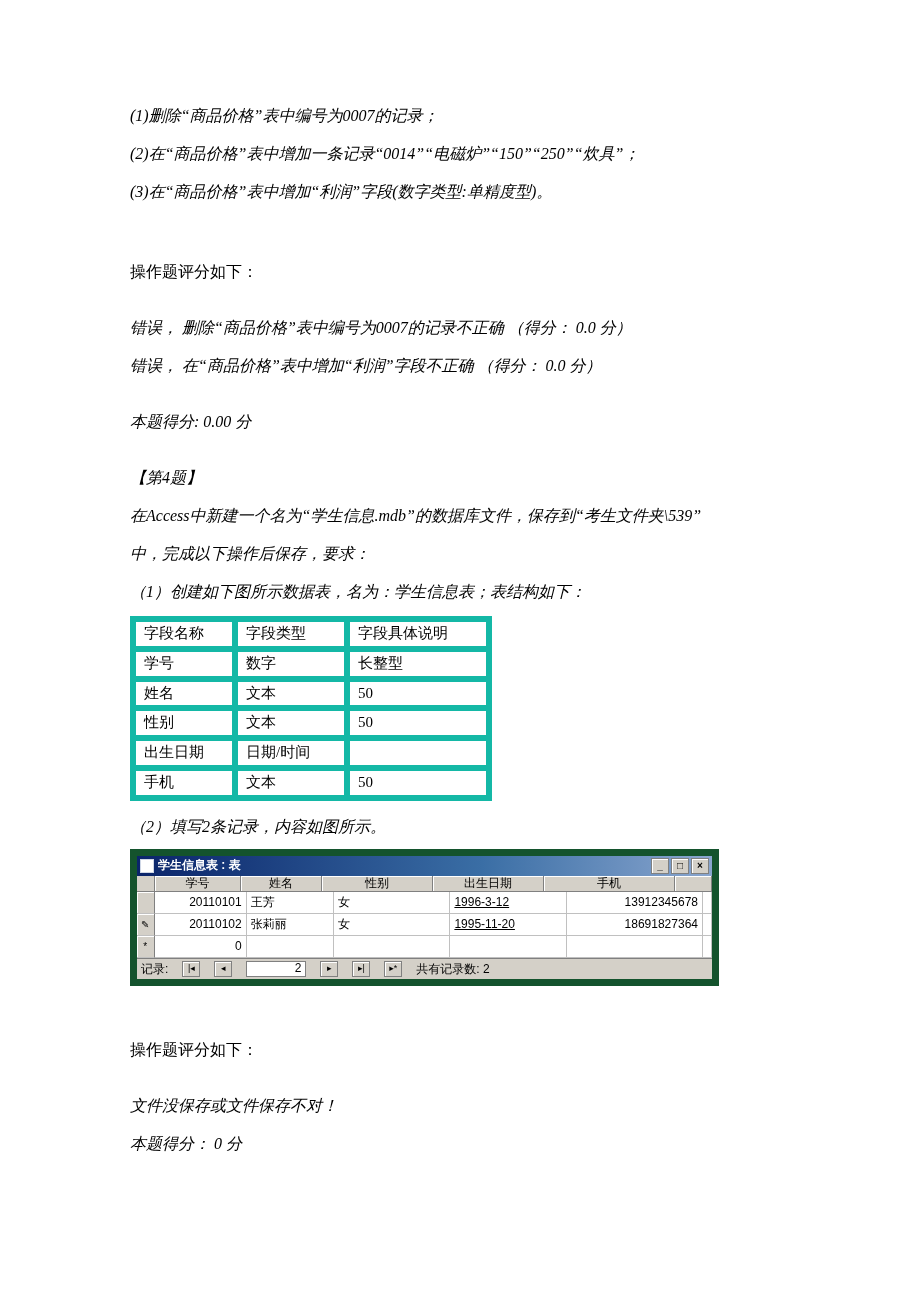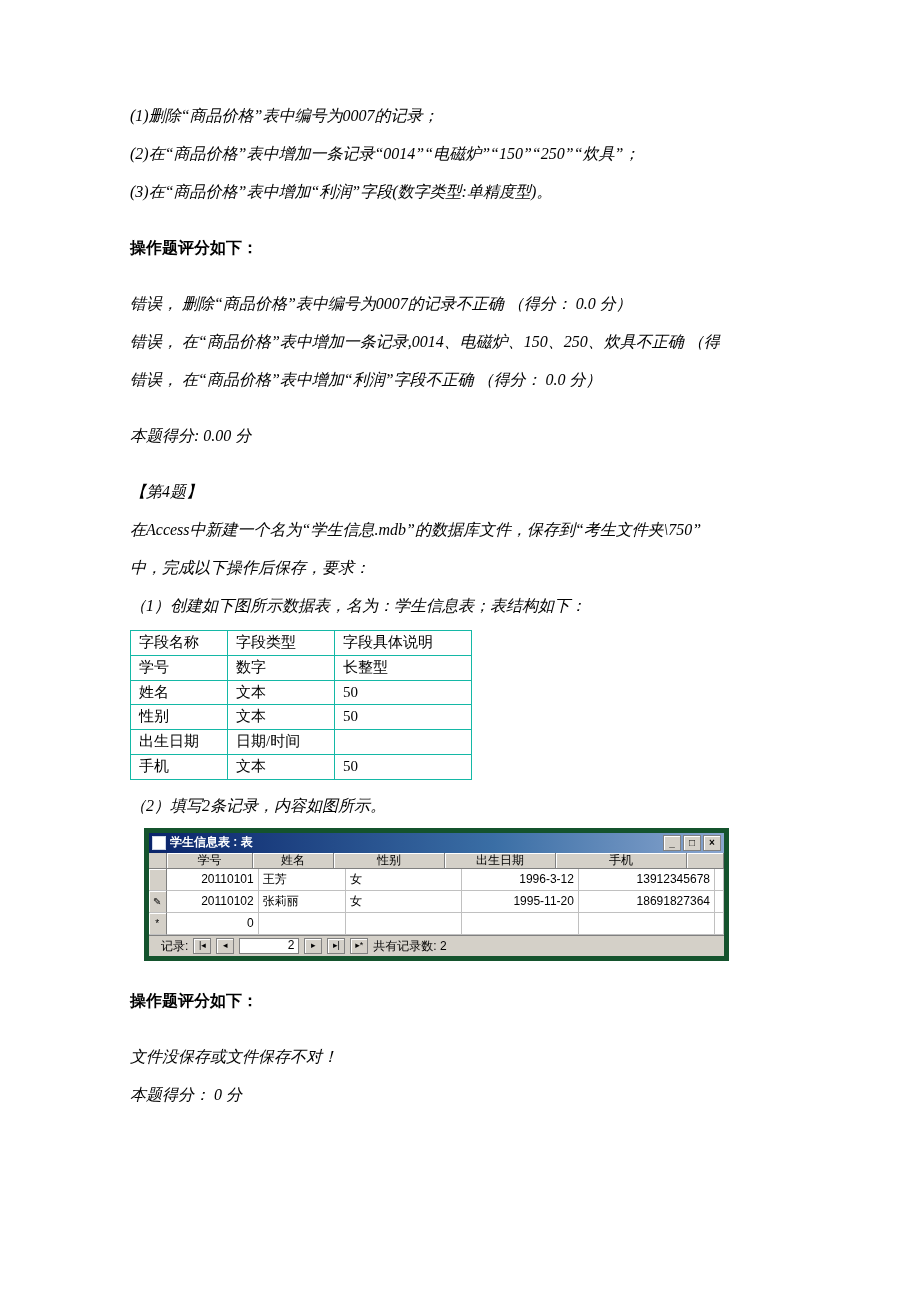--- a/index.html
+++ b/index.html
@@ -8,46 +8,46 @@
     font-family: "SimSun", "宋体", serif;
     color: #000;
     font-size: 16px;
     line-height: 2.0;
     width: 920px;
     box-sizing: border-box;
     padding: 100px 130px 80px 130px;
   }
   .para { margin: 0 0 6px 0; font-style: italic; }
   .block { margin-top: 24px; }
-  .bold-hdr { font-weight: bold; }
+  .bold-hdr { font-weight: normal; margin-top: 48px; }
   table.struct {
     border-collapse: collapse;
     margin: 8px 0 10px 0;
     font-family: "SimSun", "宋体", serif;
     font-size: 15px;
   }
   table.struct td, table.struct th {
-    border: 1px solid #14b8a6;
+    border: 6px solid #14b8a6;
     padding: 1px 8px;
     text-align: left;
     line-height: 1.45;
     font-weight: normal;
   }
   table.struct td.c1 { width: 80px; }
   table.struct td.c2 { width: 90px; }
   table.struct td.c3 { width: 120px; }
 
   
   .win {
     width: 575px;
-    border: 5px solid #14532d;
+    border: 7px solid #14532d;
     font-family: "SimSun","Microsoft Sans Serif",sans-serif;
     font-size: 12px;
     line-height: 1.1;
-    margin: 6px 0 14px 14px;
+    margin: 6px 0 14px 0;
     background:#a16207;
   }
   .win .titlebar {
     display:flex;
     align-items:center;
     justify-content:space-between;
     padding:2px 3px;
     background: linear-gradient(90deg,#0a246a 0%, #3a6ea5 60%, #8aa6cf 100%);
     color:#fff;
     font-weight:bold;
@@ -87,26 +87,26 @@
     display:flex;align-items:center;justify-content:center;font-size:10px;
     box-shadow: inset 1px 1px 0 #fff;
   }
   .grid-row .cell{
     border-right:1px solid #c0c0c0;border-bottom:1px solid #c0c0c0;
     padding:4px 4px; color:#000; white-space:nowrap; overflow:hidden;
   }
   .grid-row .cell.c1{width:85px;text-align:right;}
   .grid-row .cell.c2{width:80px;}
   .grid-row .cell.c3{width:110px;}
-  .grid-row .cell.c4{width:110px;text-align:right;}
+  .grid-row .cell.c4{width:110px;text-align:left;text-decoration:underline;}
   .grid-row .cell.c5{width:130px;text-align:right;}
   .grid-row .cell.c6{flex:1;}
   .navbar{
-    display:flex;align-items:center;gap:5px;
-    background:#d4d0c8;border-top:1px solid #808080;padding:2px 12px;
+    display:flex;align-items:center;gap:14px;
+    background:#d4d0c8;border-top:1px solid #808080;padding:2px 4px;
     color:#000;font-size:12px;
   }
   .navbar .nbtn{
     width:16px;height:14px;background:#d4d0c8;border:1px solid #808080;
     box-shadow: inset 1px 1px 0 #fff;
     display:flex;align-items:center;justify-content:center;font-size:9px;font-family:sans-serif;
   }
   .navbar .recbox{
     width:50px;height:14px;background:#fff;border:1px solid #808080;
     text-align:right;padding:0 4px;
@@ -116,28 +116,27 @@
 <body>
 
 <div class="para">(1)删除“商品价格”表中编号为0007的记录；</div>
 <div class="para">(2)在“商品价格”表中增加一条记录“0014”“电磁炉”“150”“250”“炊具”；</div>
 <div class="para">(3)在“商品价格”表中增加“利润”字段(数字类型:单精度型)。</div>
 
 <div class="block bold-hdr">操作题评分如下：</div>
 
 <div class="block">
   <div class="para">错误，  删除“商品价格”表中编号为0007的记录不正确  （得分：  0.0 分）</div>
-  <div class="para">错误，  在“商品价格”表中增加一条记录,0014、电磁炉、150、250、炊具不正确  （得</div>
   <div class="para">错误，  在“商品价格”表中增加“利润”字段不正确  （得分：  0.0 分）</div>
 </div>
 
 <div class="block para">本题得分: 0.00 分</div>
 
 <div class="block para">【第4题】</div>
-<div class="para">在Access中新建一个名为“学生信息.mdb”的数据库文件，保存到“考生文件夹\750”</div>
+<div class="para">在Access中新建一个名为“学生信息.mdb”的数据库文件，保存到“考生文件夹\539”</div>
 <div class="para">中，完成以下操作后保存，要求：</div>
 <div class="para">（1）创建如下图所示数据表，名为：学生信息表；表结构如下：</div>
 
 <table class="struct">
   <tbody>
       <tr>
     <td class="c1">字段名称</td>
     <td class="c2">字段类型</td>
     <td class="c3">字段具体说明</td>
   </tr>

